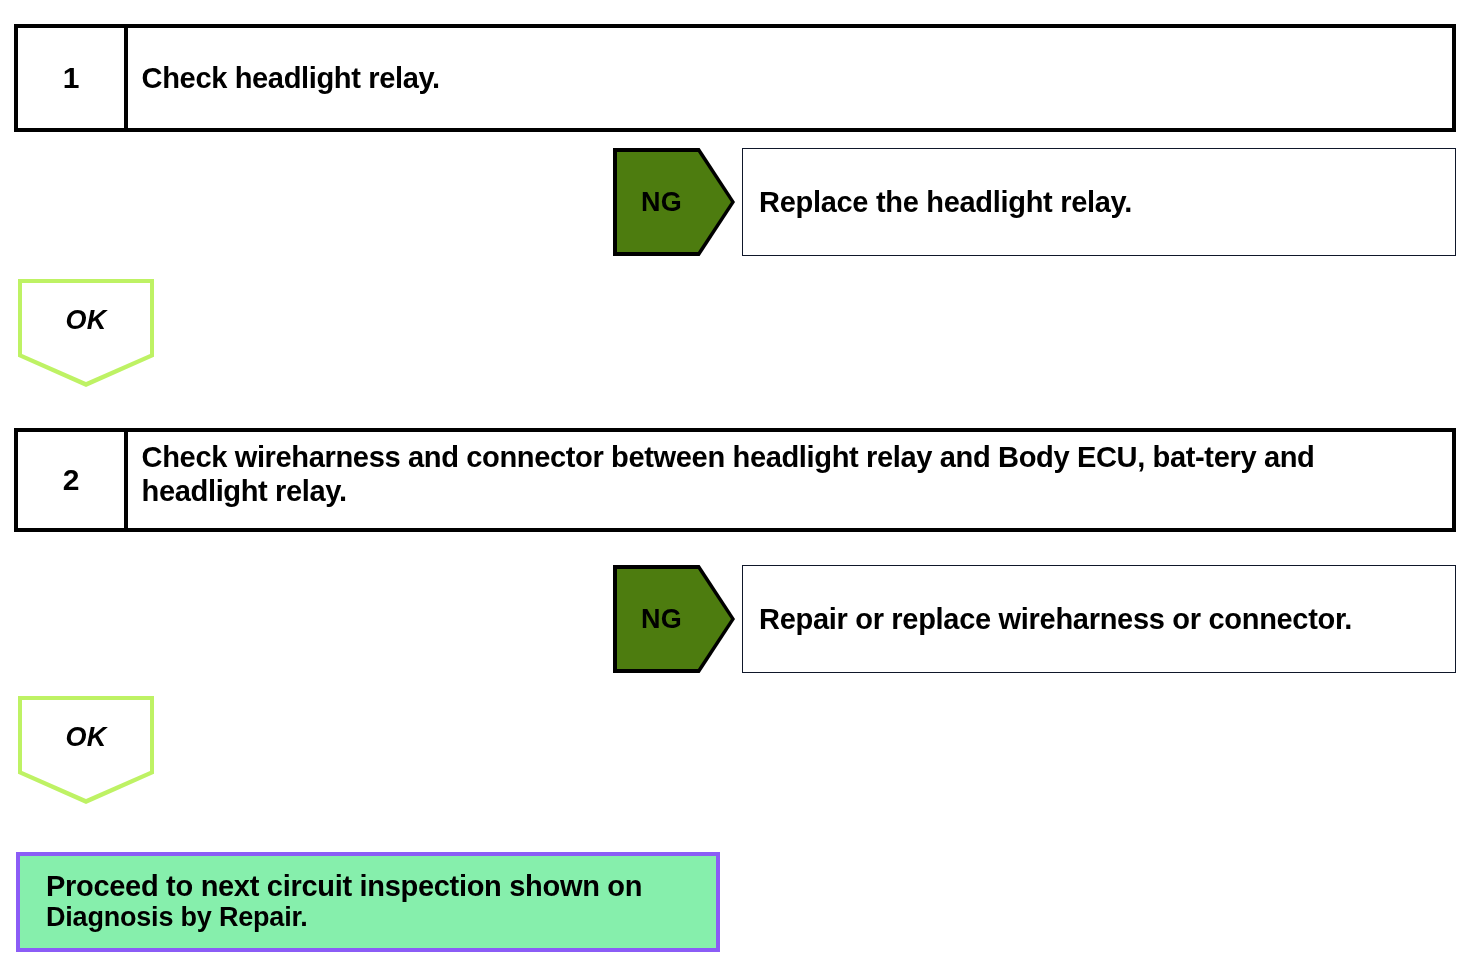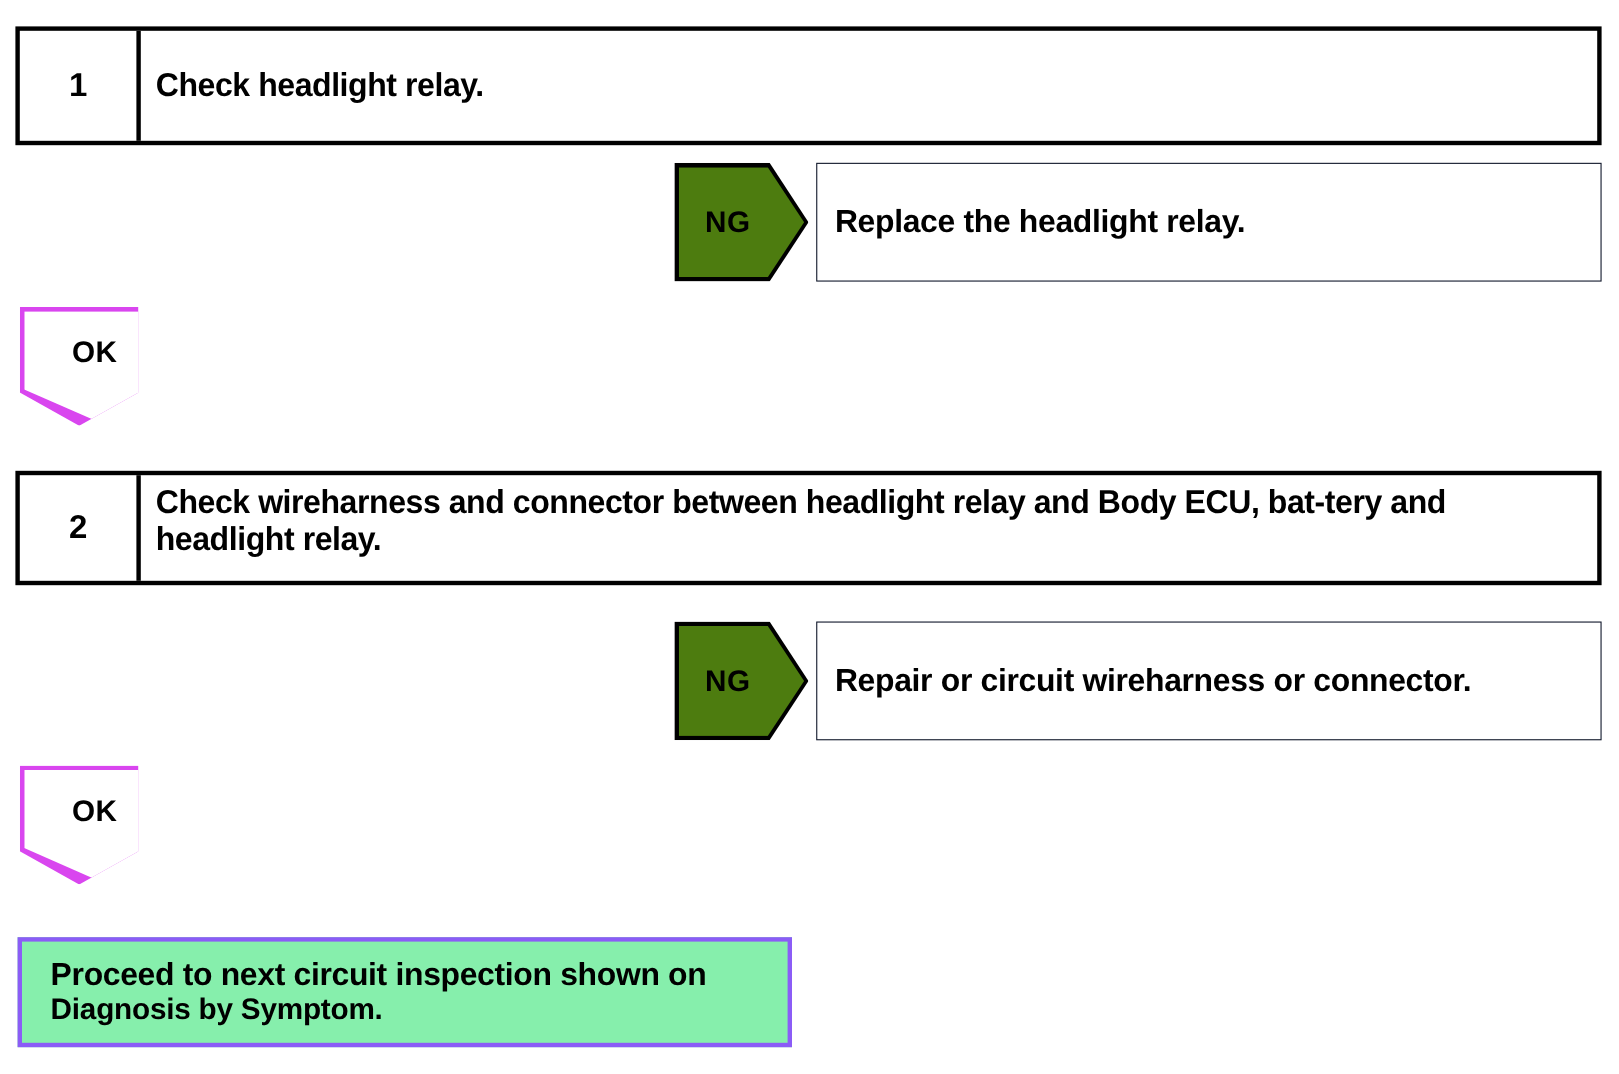--- a/index.html
+++ b/index.html
@@ -96,24 +96,25 @@
     align-items: center;
     padding-left: 16px;
     font-size: 29px;
     font-weight: bold;
     letter-spacing: -0.3px;
   }
 
   
   .ok-tag {
     position: absolute;
-    width: 108px;
+    width: 136px;
     height: 108px;
-    background: #d946ef;
+    background: #bef264;
     clip-path: polygon(0 0, 100% 0, 100% 72%, 50% 100%, 0 72%);
+    font-style: italic;
   }
   .ok-tag-inner {
     position: absolute;
     left: 4px;
     top: 4px;
     width: 128px;
     height: 100px;
     background: #fff;
     clip-path: polygon(0 0, 100% 0, 100% 71%, 50% 99%, 0 71%);
     box-sizing: border-box;
@@ -170,25 +171,25 @@
 
   <div class="step-box" style="left:14px; top:428px; width:1442px; height:104px;">
     <div class="step-num">2</div>
     <div class="step-text two-line">Check wireharness and connector between headlight relay and Body ECU, bat-tery and headlight relay.</div>
   </div>
 
   <div class="ng-row" style="left:613px; top:565px; width:843px; height:108px;">
     <div class="ng-tag">
       <div class="ng-tag-inner">NG</div>
     </div>
-    <div class="action-box" style="left:129px; top:0px; width:714px; height:108px;">Repair or circuit wireharness or connector.</div>
+    <div class="action-box" style="left:129px; top:0px; width:714px; height:108px;">Repair or replace wireharness or connector.</div>
   </div>
 
   <div class="ok-tag" style="left:18px; top:696px;">
     <div class="ok-tag-inner">OK</div>
   </div>
 
   <div class="final-box" style="left:16px; top:852px; width:704px; height:100px;">
     <span class="final-line-1">Proceed to next circuit inspection shown on</span>
-    <span class="final-line-2">Diagnosis by Symptom.</span>
+    <span class="final-line-2">Diagnosis by Repair.</span>
   </div>
 
 </div>
 
 </body></html>

